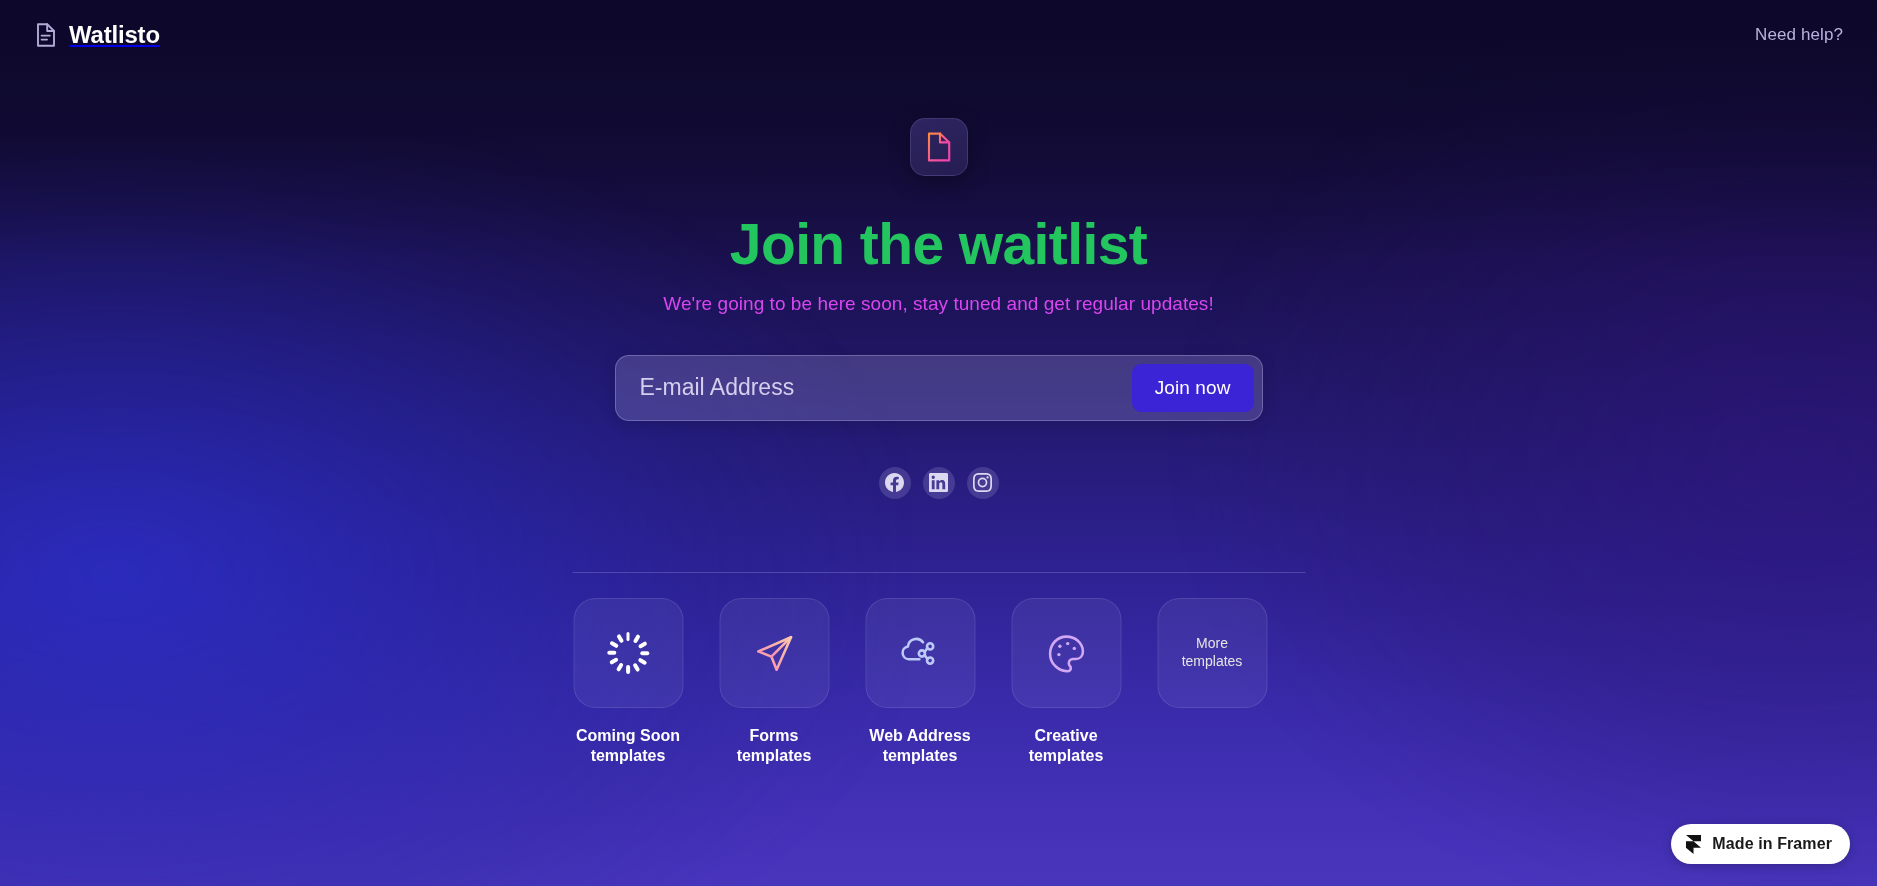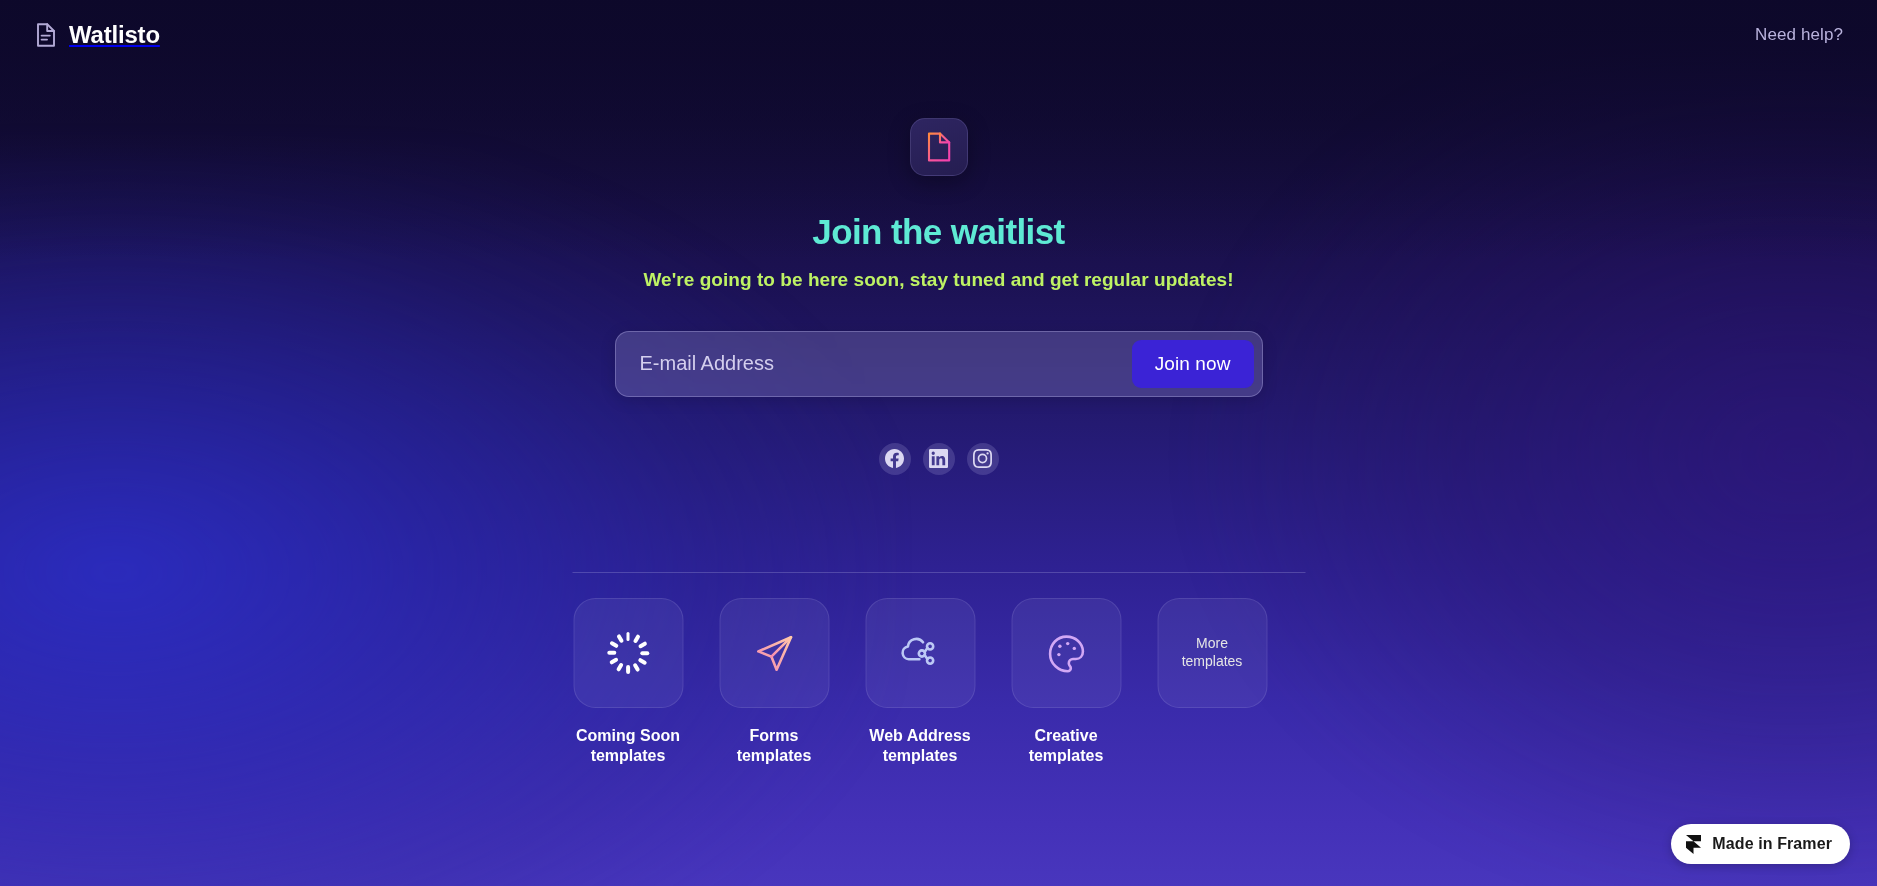--- a/index.html
+++ b/index.html
@@ -119,32 +119,31 @@
     border: 1px solid rgba(150,140,210,0.22);
     display: flex;
     align-items: center;
     justify-content: center;
     box-shadow: 0 6px 22px rgba(0,0,0,0.30);
   }
   .hero-logo svg { width: 30px; height: 32px; display: block; }
 
   .hero-title {
     margin-top: 37px;
-    font-size: 35px;
+    font-size: 57px;
     font-weight: 700;
     letter-spacing: -0.6px;
-    color: #5eead4;
+    color: #22c55e;
     line-height: 1.1;
   }
   .hero-subtitle {
     margin-top: 17px;
     font-size: 19px;
-    color: #bef264;
+    color: #d946ef;
     letter-spacing: 0.05px;
-    font-weight: bold;
   }
 
   
   .signup-form {
     margin-top: 40px;
     width: 648px;
     height: 66px;
     border-radius: 14px;
     background: rgba(150,142,205,0.30);
     border: 1px solid rgba(182,175,228,0.38);
@@ -154,21 +153,21 @@
     backdrop-filter: blur(2px);
     box-shadow: 0 3px 16px rgba(0,0,0,0.14);
   }
   .email-input {
     flex: 1 1 auto;
     height: 44px;
     background: transparent;
     border: none;
     outline: none;
     color: #ffffff;
-    font-size: 20px;
+    font-size: 23px;
     font-family: "Liberation Sans", sans-serif;
   }
   .email-input::placeholder { color: #d4cfee; opacity: 1; }
   .join-button {
     flex: 0 0 auto;
     height: 48px;
     padding: 0 23px;
     border: none;
     border-radius: 9px;
     background: #3b23d6;

